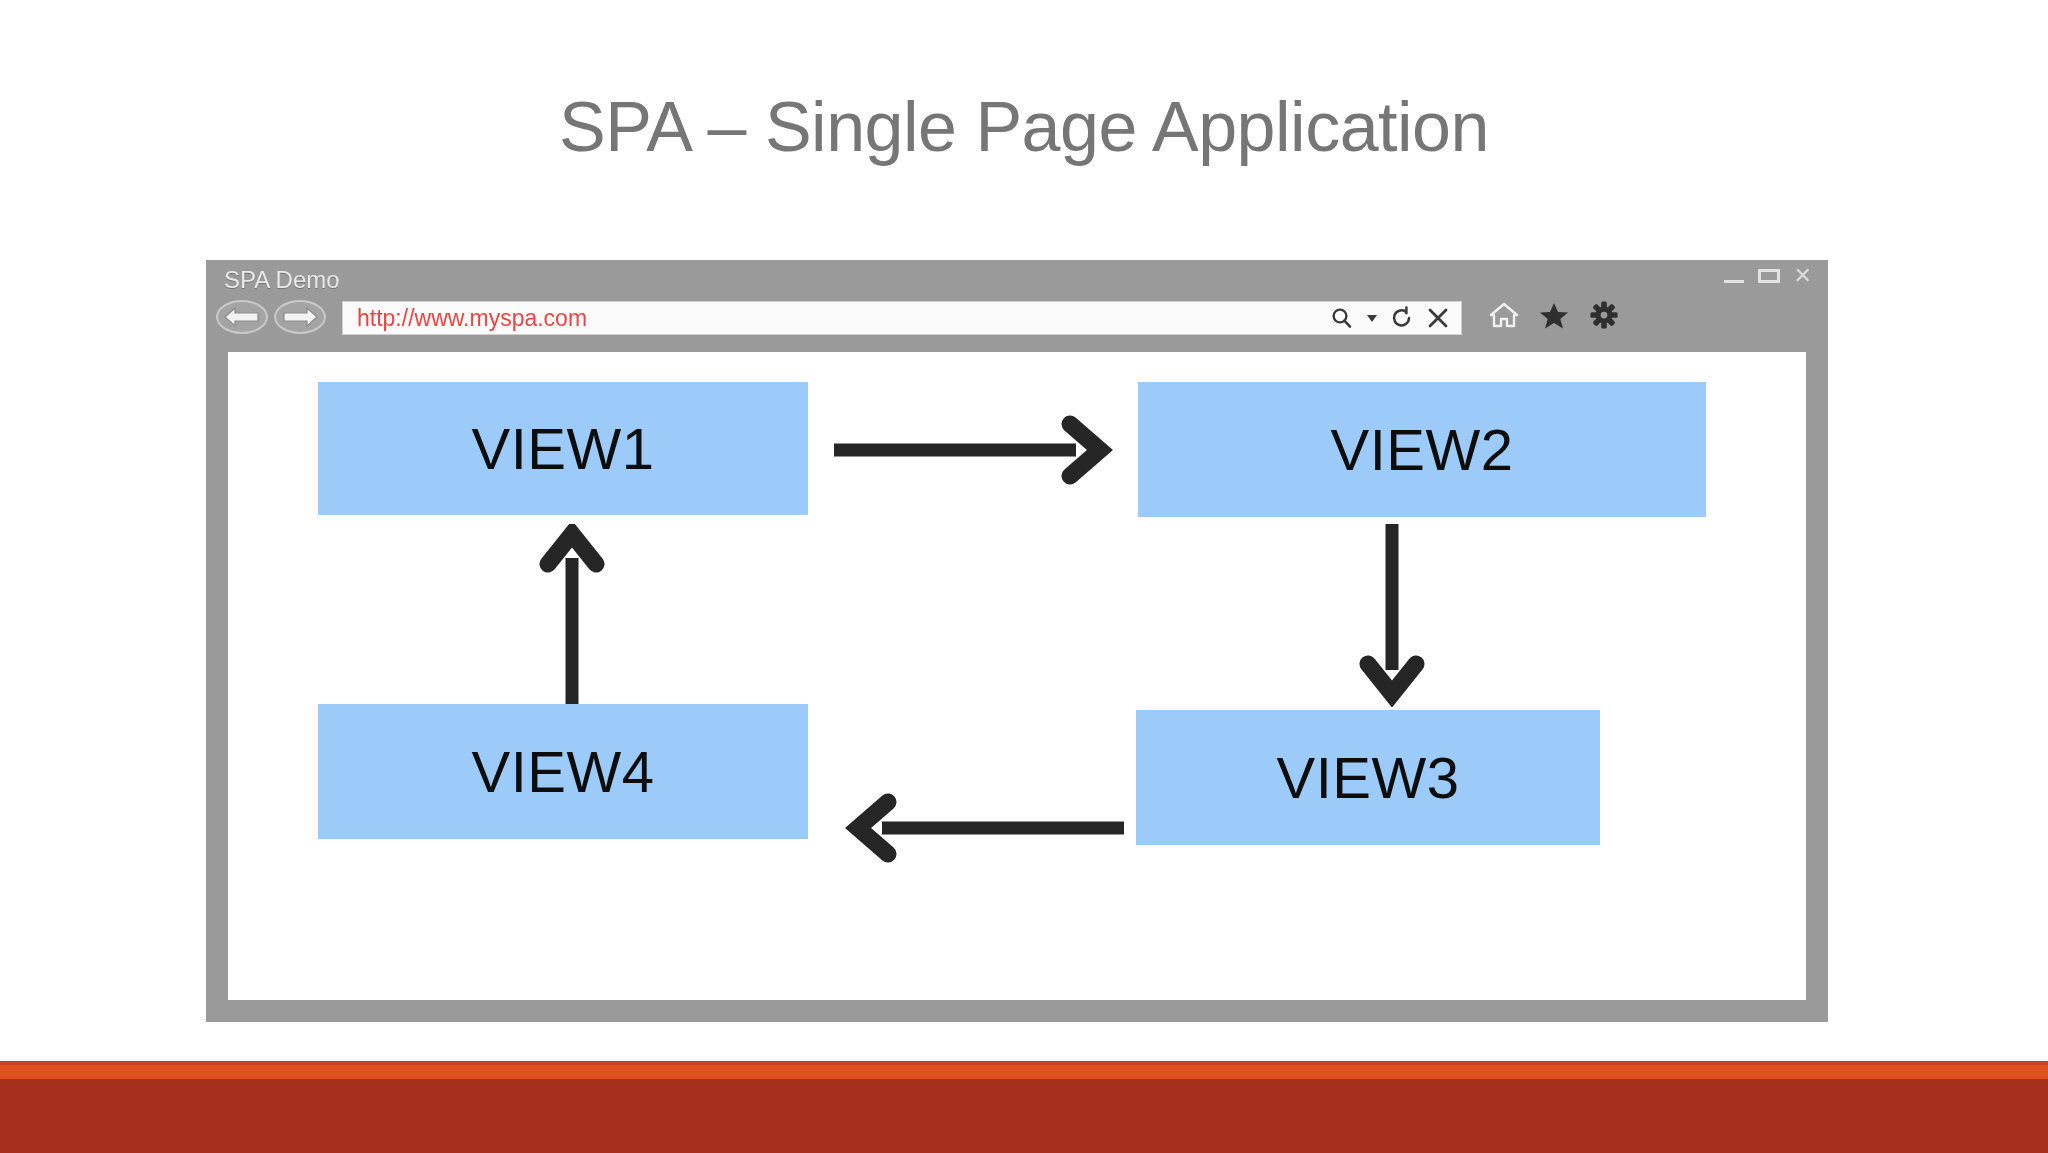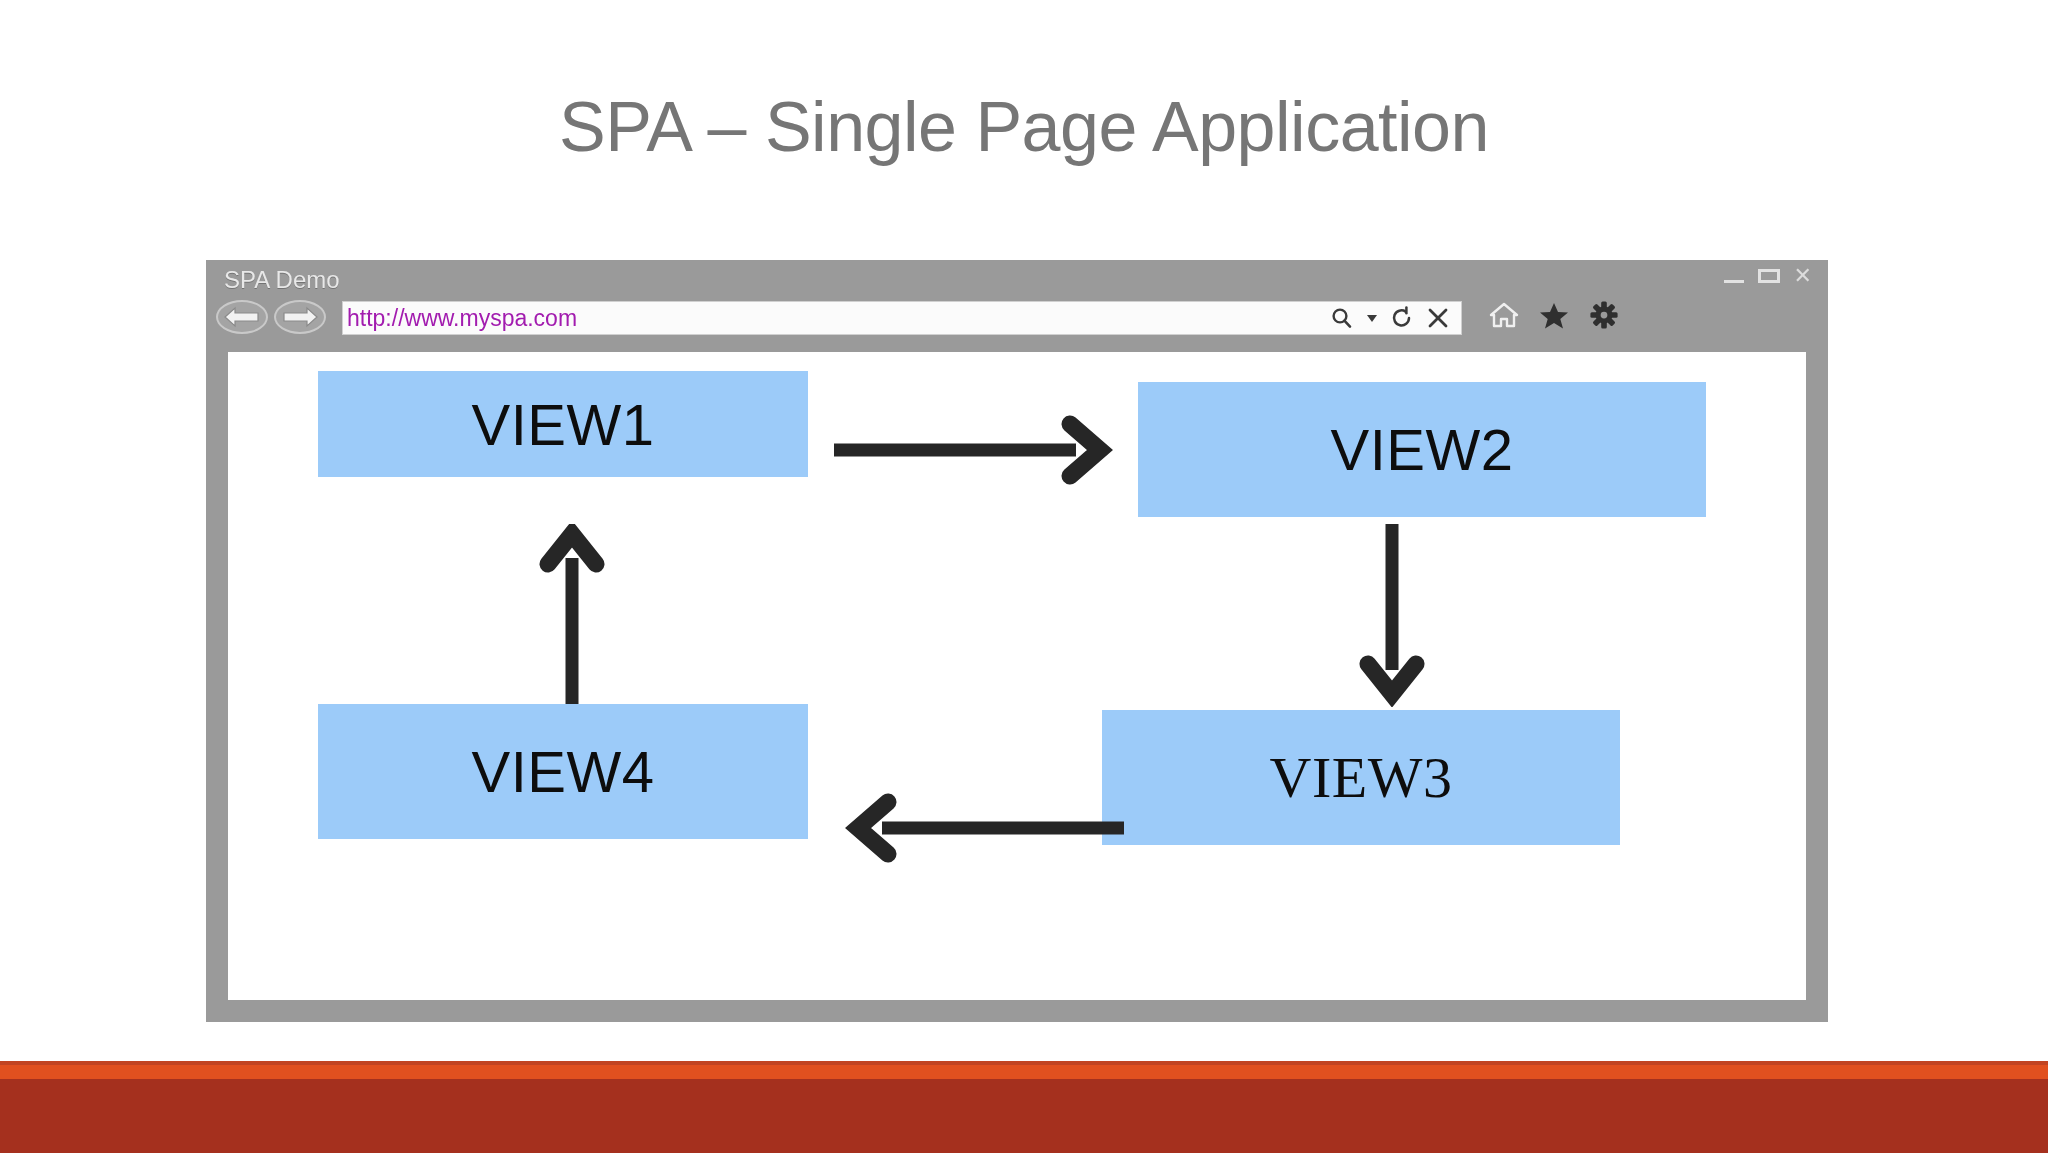--- a/index.html
+++ b/index.html
@@ -114,23 +114,23 @@
     width: 1120px;
     height: 34px;
     background: #fbfbfb;
     border: 1px solid #d0d0d0;
     box-sizing: border-box;
     display: flex;
     align-items: center;
   }
   #address-text {
     flex: 1;
-    padding-left: 4px;
+    padding-left: 14px;
     font-size: 23px;
-    color: #a21caf;
+    color: #ef4444;
     font-family: "Liberation Sans", sans-serif;
     white-space: nowrap;
     overflow: hidden;
   }
   #address-icons {
     display: flex;
     align-items: center;
     gap: 10px;
     padding-right: 10px;
   }
@@ -164,23 +164,23 @@
     background: #9CCBF9;
     display: flex;
     align-items: center;
     justify-content: center;
     font-family: "Liberation Sans", sans-serif;
     font-size: 58px;
     font-weight: 400;
     color: #0d0d0d;
     letter-spacing: 0.5px;
   }
-  #view1 { left: 90px;  top: 19px;  width: 490px; height: 106px; }
+  #view1 { left: 90px;  top: 30px;  width: 490px; height: 133px; }
   #view2 { left: 910px; top: 30px;  width: 568px; height: 135px; }
-  #view3 { left: 874px; top: 358px; width: 518px; height: 135px; font-family: Liberation Serif, serif; }
+  #view3 { left: 908px; top: 358px; width: 464px; height: 135px; }
   #view4 { left: 90px;  top: 352px; width: 490px; height: 135px; }
 
   
   .arrow-svg {
     position: absolute;
     display: block;
   }
   #arrow-1to2 { left: 604px; top: 62px;  width: 290px; height: 72px; }
   #arrow-2to3 { left: 1130px; top: 170px; width: 68px;  height: 185px; }
   #arrow-3to4 { left: 598px; top: 440px; width: 300px; height: 72px; }

